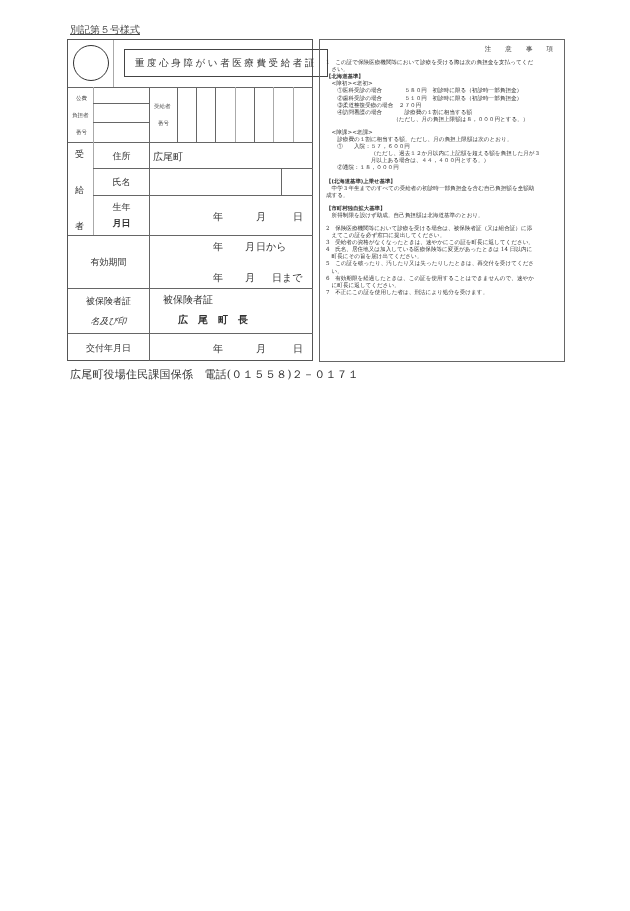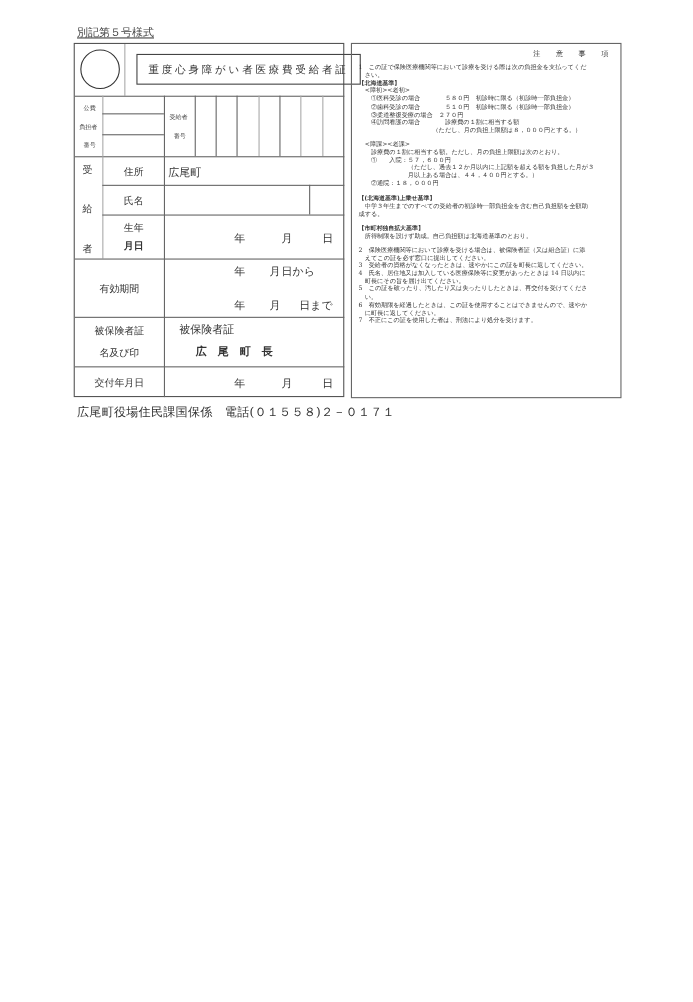--- a/index.html
+++ b/index.html
@@ -84,21 +84,21 @@
   <div class="lbl" style="left:0;width:81px;top:216px;">有効期間</div>
   <div class="val" style="left:145px;top:200px;">年</div>
   <div class="val" style="left:177px;top:200px;">月</div>
   <div class="val" style="left:188px;top:200px;">日から</div>
   <div class="val" style="left:145px;top:231px;">年</div>
   <div class="val" style="left:177px;top:231px;">月</div>
   <div class="val" style="left:204px;top:231px;">日まで</div>
   <div class="line-h" style="left:0;top:248px;width:245px;"></div>
 
   <div class="lbl" style="left:0;width:81px;top:255px;">被保険者証</div>
-  <div class="lbl" style="left:0;width:81px;top:275px;">名及び印</div>
+  <div class="lbl" style="left:0;width:81px;top:275px;font-style:italic;">名及び印</div>
   <div class="val" style="left:95px;top:253px;">被保険者証</div>
   <div class="val" style="left:110px;top:273px;font-weight:bold;">広　尾　町　長</div>
   <div class="line-h" style="left:0;top:293px;width:245px;"></div>
 
   <div class="lbl" style="left:0;width:81px;top:302px;">交付年月日</div>
   <div class="val" style="left:145px;top:302px;">年</div>
   <div class="val" style="left:188px;top:302px;">月</div>
   <div class="val" style="left:225px;top:302px;">日</div>
 </div>
 

